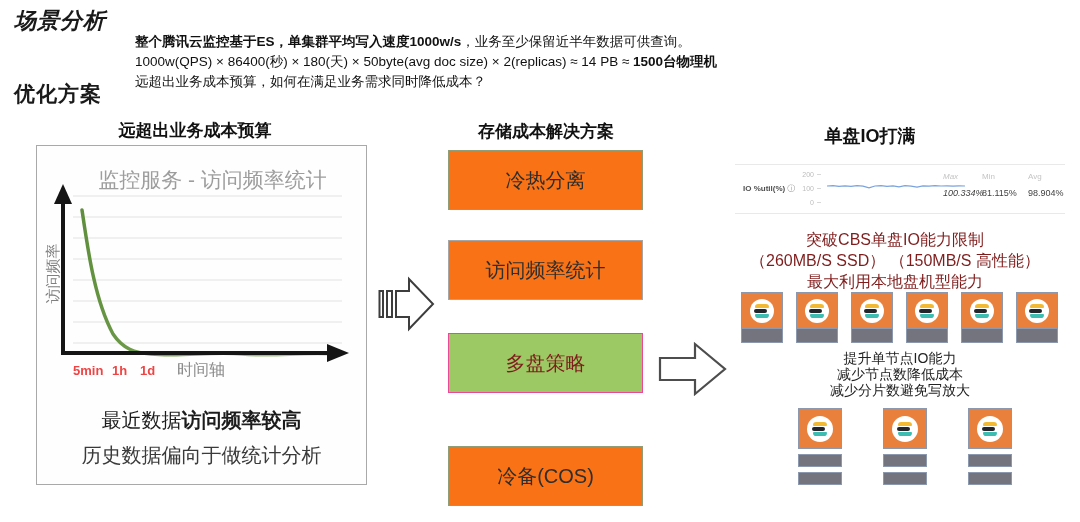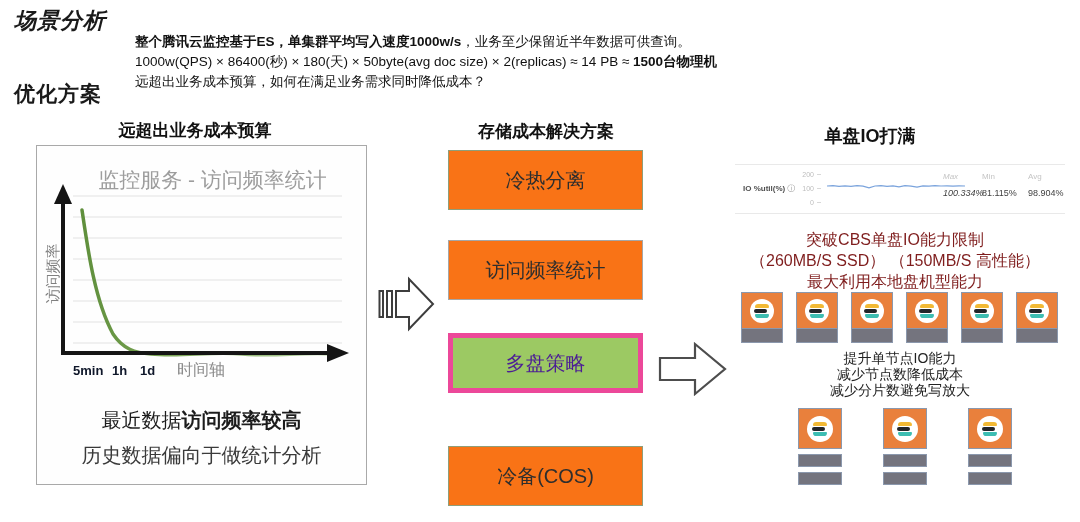--- a/index.html
+++ b/index.html
@@ -17,36 +17,36 @@
   .col-heading { position:absolute; font-weight:700; text-align:center; color:#111; }
   .col-heading.left  { left:30px;  top:119px; width:330px; font-size:17px; }
   .col-heading.mid   { left:440px; top:120px; width:212px; font-size:17px; }
   .col-heading.right { left:750px; top:124px; width:240px; font-size:18px; }
 
   
   .chart-card { position:absolute; left:36px; top:145px; width:329px; height:338px; border:1px solid #a9a9a9; background:#fefefe; }
   .chart-title { position:absolute; top:20px; left:26px; right:4px; text-align:center; font-size:21px; color:#9d9d9d; }
   .y-label { position:absolute; left:-22px; top:118px; width:76px; text-align:center; transform:rotate(-90deg); font-size:15px; color:#7f7f7f; }
   .chart-svg { position:absolute; left:0; top:0; }
-  .tick { position:absolute; top:217px; font-size:13px; font-weight:700; color:#0f172a; }
+  .tick { position:absolute; top:217px; font-size:13px; font-weight:700; color:#ef4444; }
   .t1 { left:36px; } .t2 { left:75px; } .t3 { left:103px; }
   .x-label { position:absolute; top:214px; left:140px; font-size:16px; color:#8c8c8c; }
   .note1 { position:absolute; top:261px; width:100%; text-align:center; font-size:20px; color:#1c1c1c; }
   .note2 { position:absolute; top:296px; width:100%; text-align:center; font-size:20px; color:#3a3a3a; }
 
   
   .striped-arrow { position:absolute; left:378px; top:274px; }
   .block-arrow { position:absolute; left:658px; top:338px; }
 
   
   .sol-box { position:absolute; left:448px; width:195px; height:60px; background:#f97316;
     display:flex; align-items:center; justify-content:center; font-size:20px; color:#2e2e2e; box-sizing:border-box; }
   .b1 { top:150px; border:1px solid #8f9e79; }
   .b2 { top:240px; border:1px solid #a6a6a6; }
-  .b3 { top:333px; background:#9cc963; border:5px solid #ec4899; color:#4c1d95; }
+  .b3 { top:333px; background:#9cc963; border:1px solid #ec4899; color:#7f1d1d; }
   .b4 { top:446px; border:1px solid #8f9e79; }
 
   
   .monitor { position:absolute; left:735px; top:164px; width:330px; height:48px; background:#fff;
     border-top:1px solid #e9e9e9; border-bottom:1px solid #e9e9e9; }
   .m-label { position:absolute; left:8px; top:18px; font-size:8px; font-weight:700; color:#4f4f4f; display:flex; gap:2px; align-items:center; }
   .m-label .info { font-weight:400; color:#9a9a9a; }
   .m-ticks { position:absolute; left:50px; top:2px; width:36px; }
   .m-ticks .row { display:flex; justify-content:flex-end; align-items:center; gap:3px; height:14px; font-size:7px; color:#bdbdbd; }
   .m-ticks .dash { width:4px; height:1px; background:#d8d8d8; }

